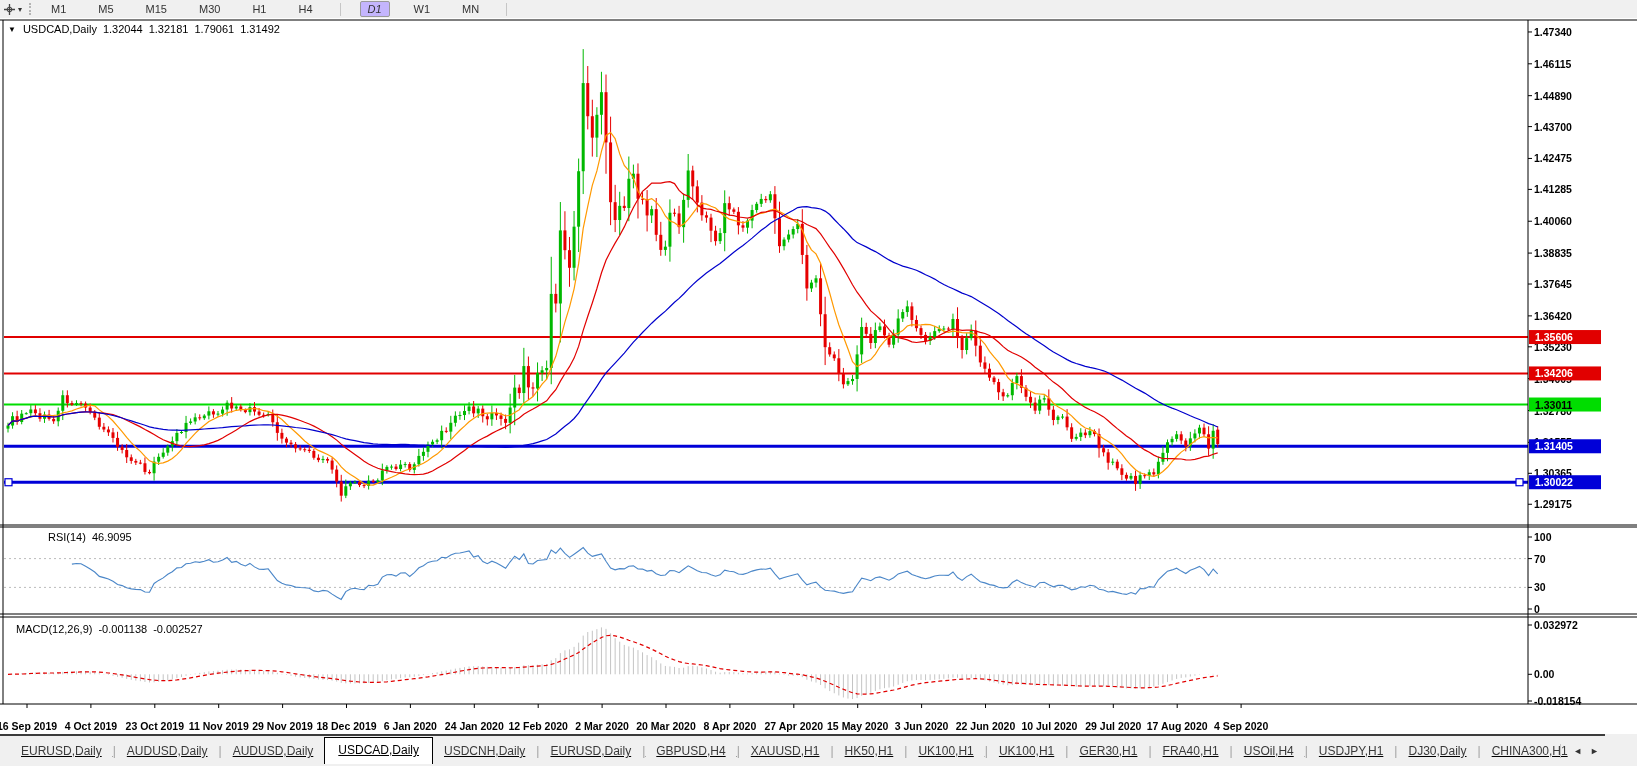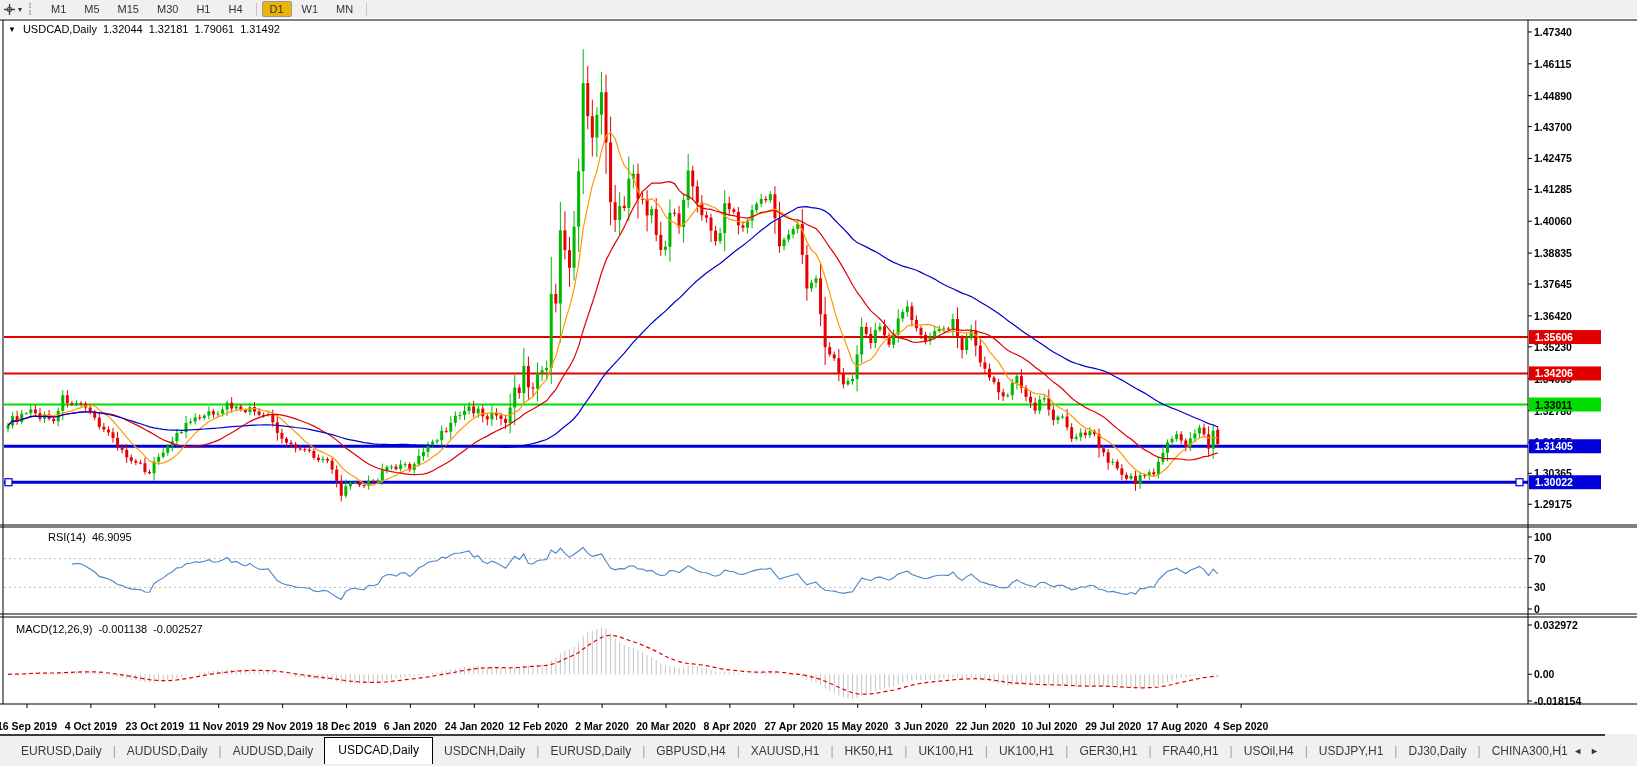--- a/index.html
+++ b/index.html
@@ -14,38 +14,38 @@
     background:#f0f0f0;border-bottom:1px solid #d9d9d9;
     display:flex;align-items:center;font-size:11px;color:#222;
   }
   .tool-icon{width:18px;height:16px;display:flex;align-items:center;justify-content:center;}
   .tool-caret{font-size:8px;color:#333;margin:0 2px 0 0;}
   .grip{width:4px;height:12px;border-left:2px dotted #b4b4b4;margin:0 7px 0 5px;}
   .tf{
     padding:1px 7px;margin:0 1px;border:1px solid transparent;border-radius:2px;
     color:#333;cursor:default;white-space:nowrap;
   }
-  .tf.active{background:#eab308;border-color:#9a9a9a;}
+  .tf.active{background:#c4b5fd;border-color:#9a9a9a;font-style:italic;}
   .vsep{width:1px;height:13px;background:#c6c6c6;margin:0 4px;}
   
   .chart-wrap{
     position:absolute;top:18px;left:0;width:1637px;height:716px;background:#ffffff;
   }
   #chart-svg{position:absolute;top:0;left:0;}
   #chart-svg text{font-family:"Liberation Sans",sans-serif;}
   .overlay-label{
     position:absolute;font-size:11px;color:#000;white-space:nowrap;z-index:5;
   }
   .overlay-label .caret{font-size:8px;position:relative;top:-1px;margin-right:5px;}
   .overlay-label span.num{margin-left:6px;}
   .overlay-label span.sym{margin-left:2px;}
   
   .tabbar{
     position:absolute;top:734px;left:0;width:1605px;height:32px;
-    background:#f0f0f0;border-top:2px solid #3c3c3c;box-sizing:border-box;
+    background:#f0f0f0;border-top:2px solid #3c3c3c;box-sizing:border-box;text-decoration:underline;
   }
   .tabs{
     display:flex;align-items:flex-end;height:28px;padding-left:10px;overflow:hidden;
     width:1560px;
   }
   .tab{
     font-size:12px;color:#3a3a3a;padding:4px 11px 6px 11px;white-space:nowrap;cursor:default;
   }
   .tab.active{
     background:#ffffff;border:1px solid #000;border-bottom:none;color:#000;
@@ -63,21 +63,21 @@
 
 <div class="toolbar">
   <div class="tool-icon">
     <svg width="13" height="13" viewBox="0 0 13 13">
       <path d="M6.5 1v11M1 6.5h11" stroke="#444" stroke-width="1.3" fill="none"></path>
       <circle cx="6.5" cy="6.5" r="2.4" stroke="#444" fill="none"></circle>
     </svg>
   </div>
   <div class="tool-caret">▾</div>
   <div class="grip"></div>
-  <div id="tf-group" style="display:flex;align-items:center;">
+  <div id="tf-group" style="display:flex;align-items:center;gap:14px;">
       <div class="tf">M1</div>
       <div class="tf">M5</div>
       <div class="tf">M15</div>
       <div class="tf">M30</div>
       <div class="tf">H1</div>
       <div class="tf">H4</div>
       <div class="vsep"></div>
       <div class="tf active">D1</div>
       <div class="tf">W1</div>
       <div class="tf">MN</div>

